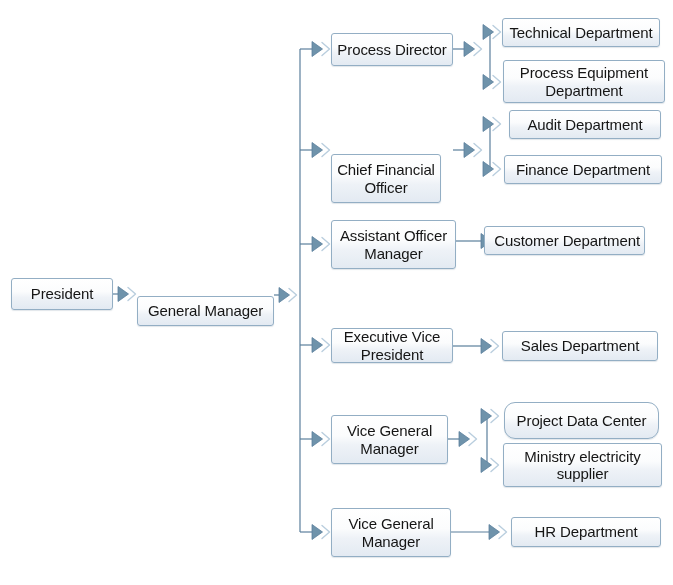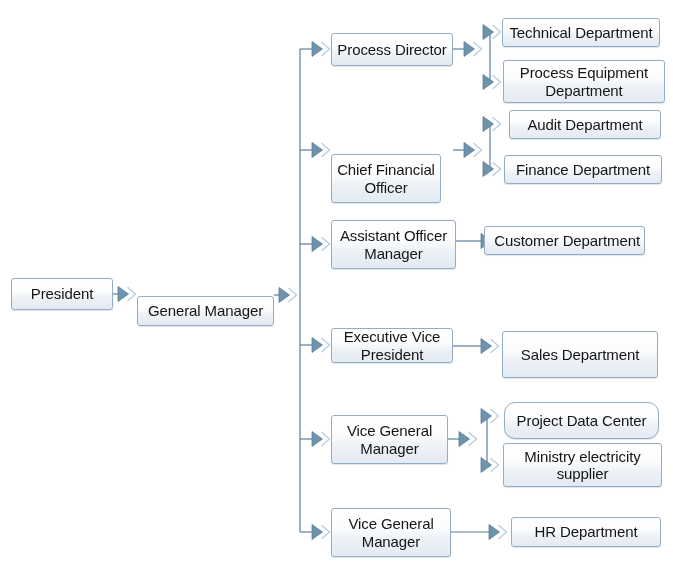--- a/index.html
+++ b/index.html
@@ -169,21 +169,21 @@
     </div>
   <div class="node" style="left:509px; top:110px; width:152px; height:29px;">
       <span class="node-label">Audit Department</span>
     </div>
   <div class="node" style="left:504px; top:155px; width:158px; height:29px;">
       <span class="node-label">Finance Department</span>
     </div>
   <div class="node" style="left:484px; top:226px; width:161px; height:29px;justify-content:flex-end;">
       <span class="node-label">Customer Department</span>
     </div>
-  <div class="node" style="left:502px; top:331px; width:156px; height:47px;">
+  <div class="node" style="left:502px; top:331px; width:156px; height:30px;">
       <span class="node-label">Sales Department</span>
     </div>
   <div class="node" style="left:504px; top:402px; width:155px; height:37px;border-radius:11px;">
       <span class="node-label">Project Data Center</span>
     </div>
   <div class="node" style="left:511px; top:517px; width:150px; height:30px;">
       <span class="node-label">HR Department</span>
     </div>
   <div class="node" style="left:503px; top:443px; width:159px; height:44px;">
       <span class="node-label">Ministry electricity

